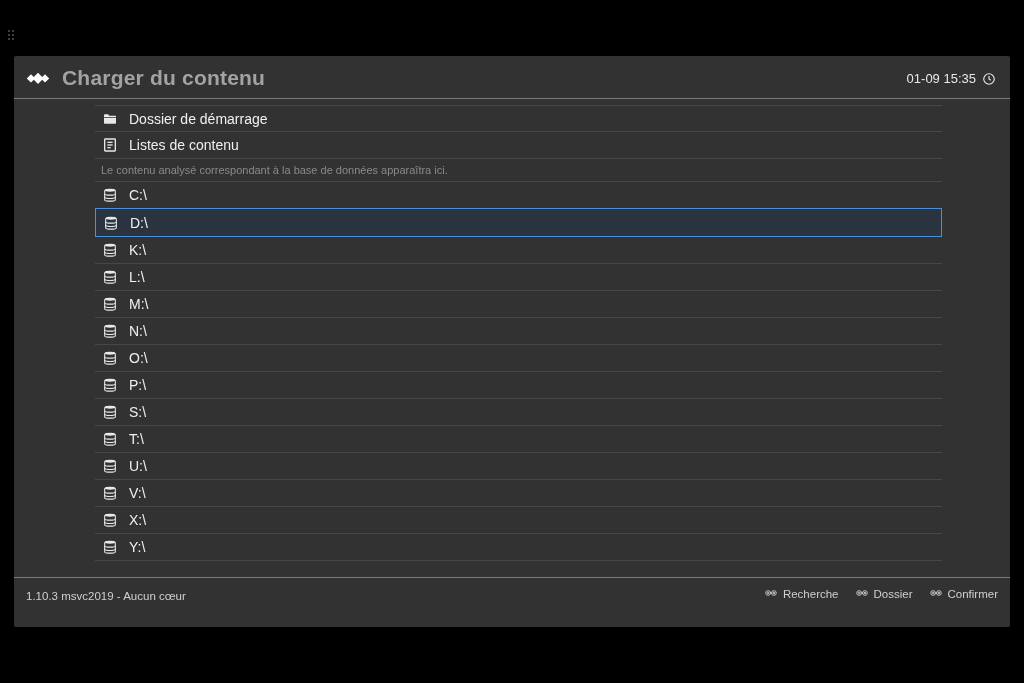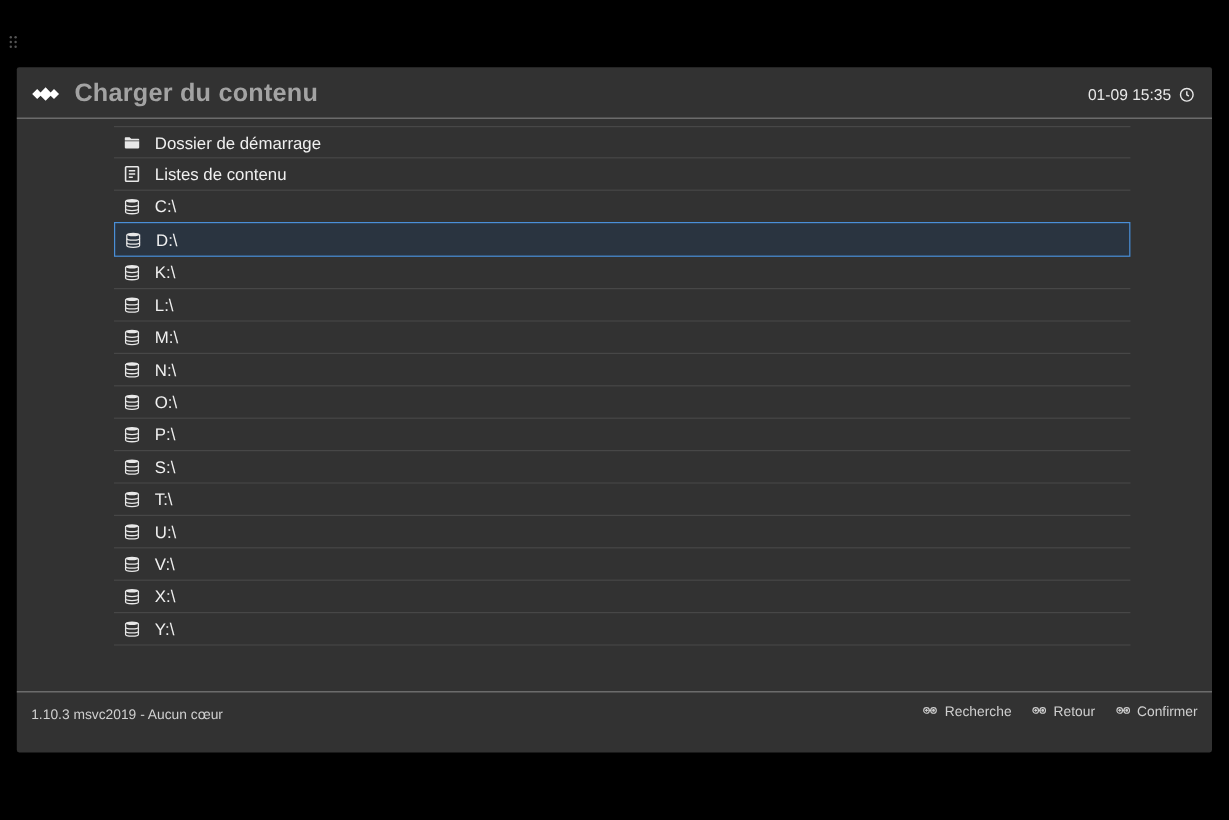--- a/index.html
+++ b/index.html
@@ -124,20 +124,21 @@
           <span class="icon">
             <svg viewBox="0 0 24 24" fill="none" stroke="#e8e8e8" stroke-width="2">
               <rect x="4" y="3" width="16" height="18" rx="1"></rect>
               <line x1="8" y1="8" x2="16" y2="8"></line>
               <line x1="8" y1="12" x2="16" y2="12"></line>
               <line x1="8" y1="16" x2="13" y2="16"></line>
             </svg>
           </span>
           <span>Listes de contenu</span>
         </div>
+        <div class="hint">Le contenu analysé correspondant à la base de données apparaîtra ici.</div>
         <div class="row">
           <span class="icon">
             <svg viewBox="0 0 24 24" fill="#e8e8e8">
               <ellipse cx="12" cy="5" rx="8" ry="2.2"></ellipse>
               <path d="M4 5v5c0 1.2 3.6 2.2 8 2.2s8-1 8-2.2V5" fill="none" stroke="#e8e8e8" stroke-width="1.6"></path>
               <path d="M4 10v5c0 1.2 3.6 2.2 8 2.2s8-1 8-2.2v-5" fill="none" stroke="#e8e8e8" stroke-width="1.6"></path>
               <path d="M4 15v4c0 1.2 3.6 2.2 8 2.2s8-1 8-2.2v-4" fill="none" stroke="#e8e8e8" stroke-width="1.6"></path>
             </svg>
           </span>
           <span>C:\</span>
@@ -302,21 +303,21 @@
           <span>Recherche</span>
         </div>
         <div class="hint-item">
           <span><svg viewBox="0 0 24 24" fill="none" stroke="#cfcfcf" stroke-width="1.6">
               <circle cx="7" cy="12" r="4"></circle>
               <circle cx="17" cy="12" r="4"></circle>
               <path d="M10 12h4"></path>
               <path d="M7 10v4M5 12h4"></path>
               <circle cx="17" cy="12" r="1.2" fill="#cfcfcf"></circle>
             </svg></span>
-          <span>Retour</span>
+          <span>Dossier</span>
         </div>
         <div class="hint-item">
           <span><svg viewBox="0 0 24 24" fill="none" stroke="#cfcfcf" stroke-width="1.6">
               <circle cx="7" cy="12" r="4"></circle>
               <circle cx="17" cy="12" r="4"></circle>
               <path d="M10 12h4"></path>
               <path d="M7 10v4M5 12h4"></path>
               <circle cx="17" cy="12" r="1.2" fill="#cfcfcf"></circle>
             </svg></span>
           <span>Confirmer</span>

